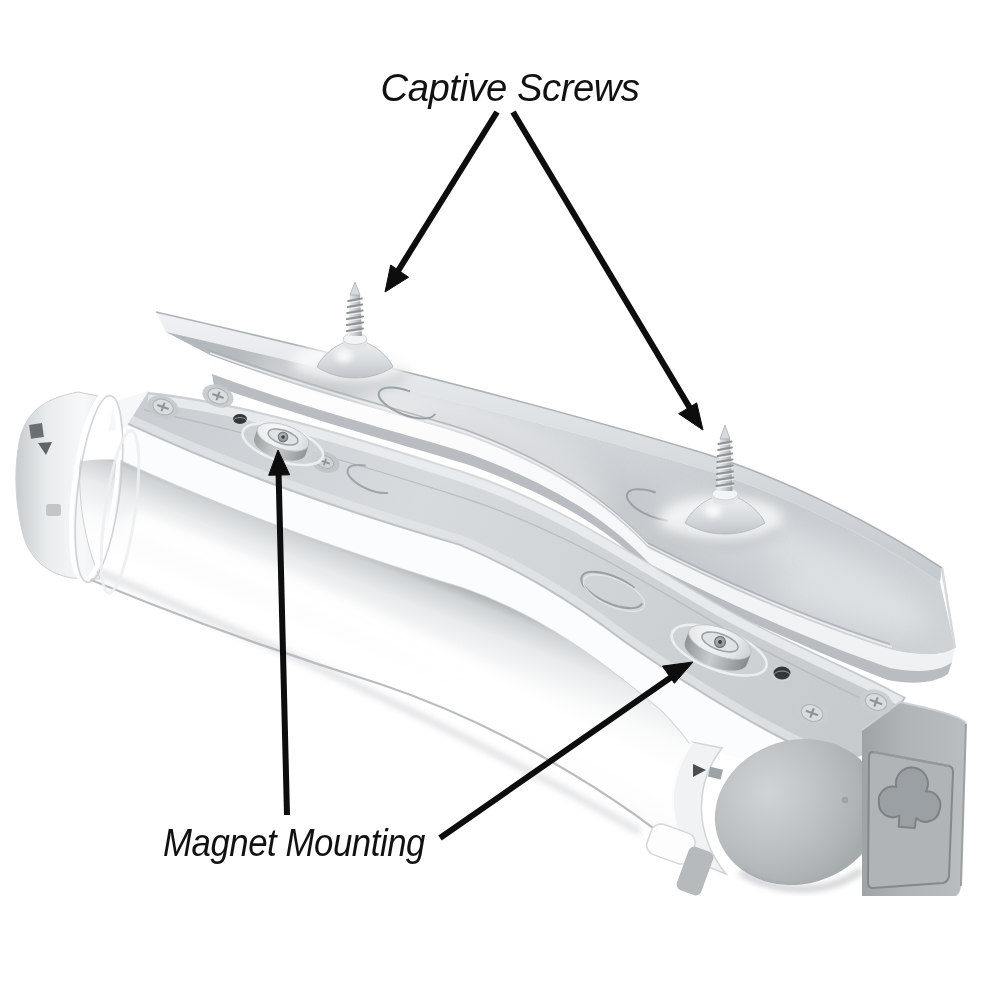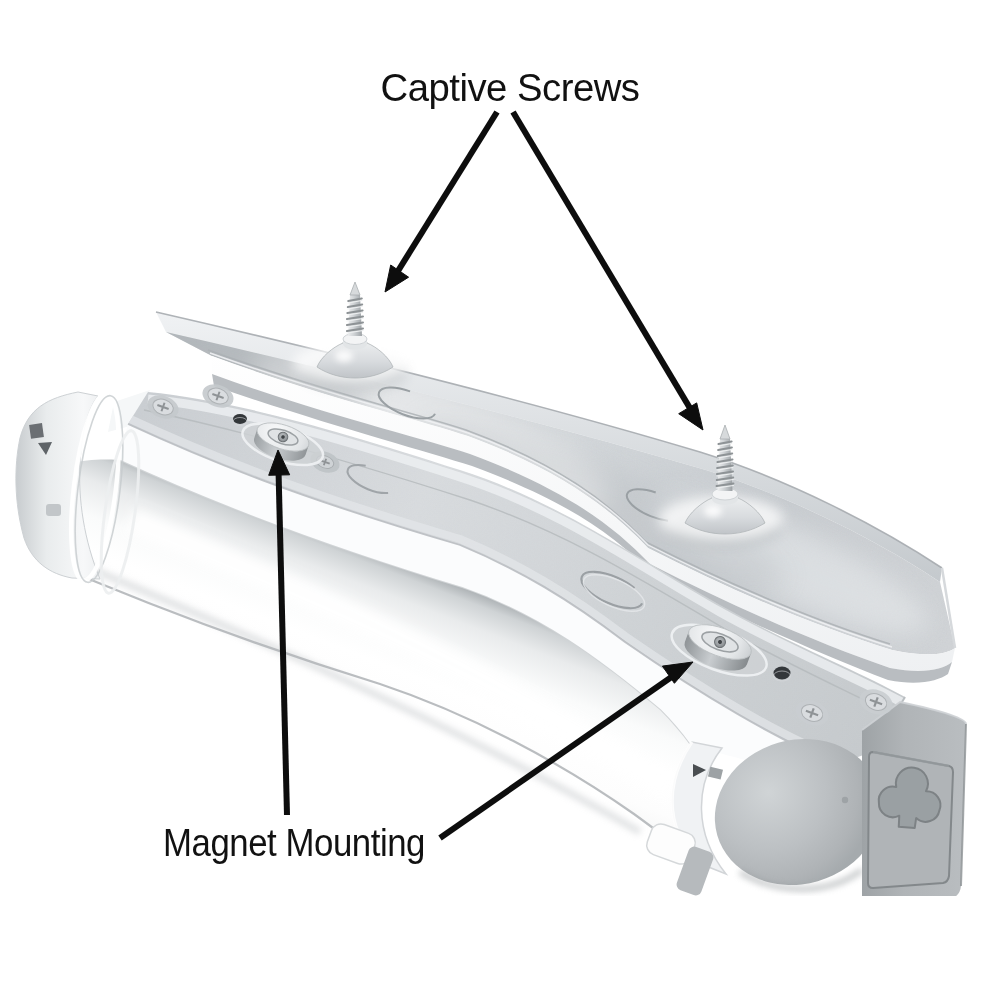--- a/index.html
+++ b/index.html
@@ -1,17 +1,17 @@
 <!DOCTYPE html>
 <html style="--c-background: #ffffff; --c-text: #111111; --c-arrow: #0d0d0d; --c-steel_light: #e9ecee; --c-steel_mid: #c9cdd1; --c-steel_dark: #aab0b4; --c-white_body: #f4f6f7; --c-gray_cap: #b2b6b9; --c-clover: #9aa0a3;"><head>
 <meta charset="utf-8">
 <style>
   html,body{margin:0;padding:0;background:#fff;}
   .stage{position:relative;width:1000px;height:896px;background:var(--c-background,#fff);overflow:hidden;
-         font-family:"Liberation Sans","DejaVu Sans",sans-serif;}
+         font-family:"Liberation Sans","DejaVu Sans",sans-serif;font-style:italic;}
   svg{display:block}
   text.ann{fill:var(--c-text,#111);font-family:"Liberation Sans","DejaVu Sans",sans-serif;
            font-size:38.5px;letter-spacing:-0.5px;}
 </style>
 </head>
 <body>
 
 <div class="stage">
 <svg viewBox="0 0 1000 1000" width="1000" height="1000">
   <defs>

